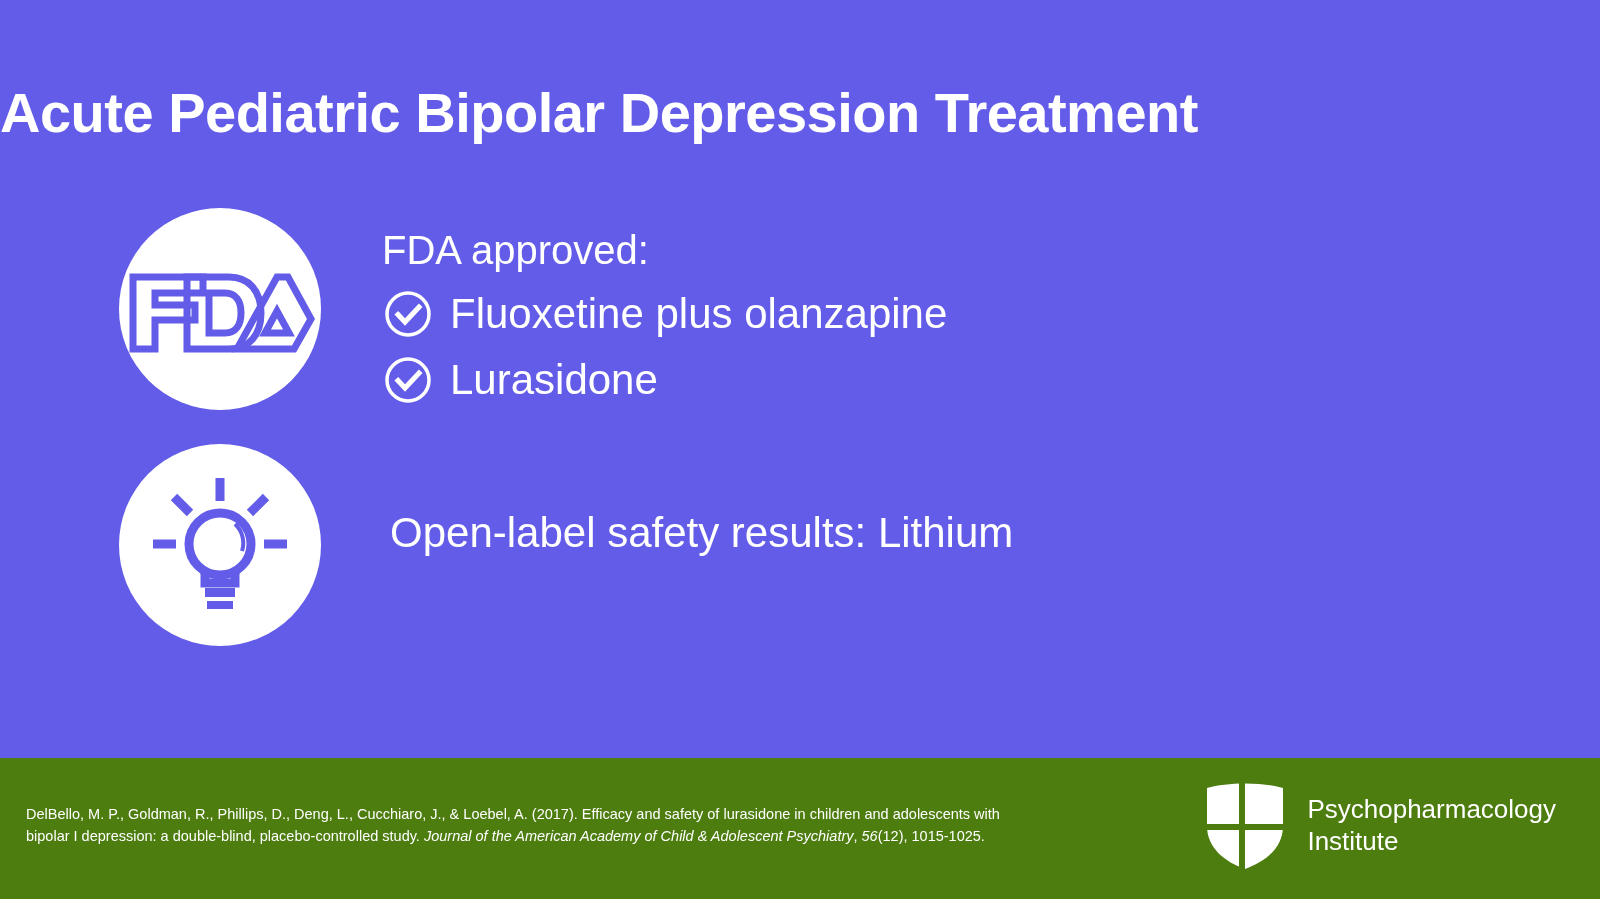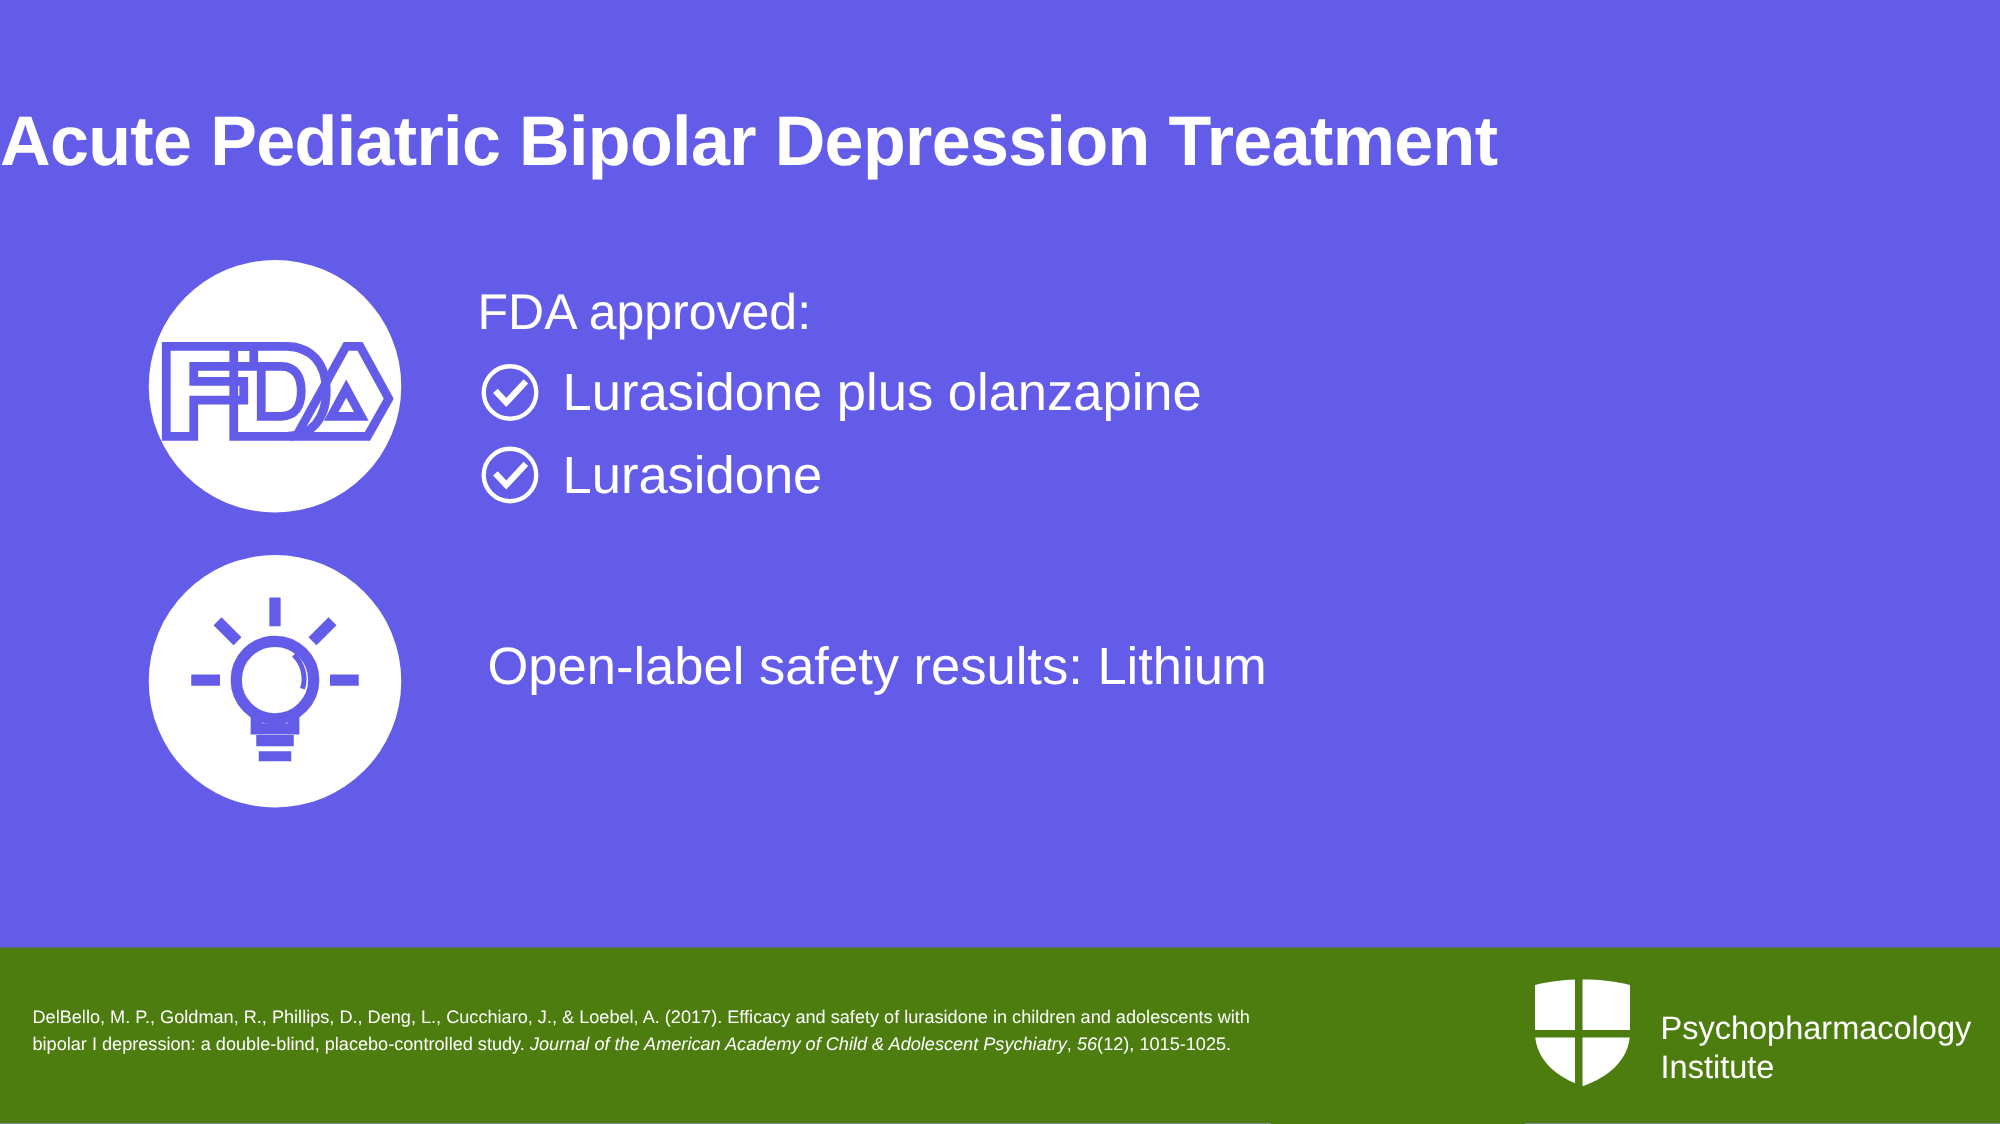--- a/index.html
+++ b/index.html
@@ -113,24 +113,24 @@
     width: 1020px;
     color: #ffffff;
     font-size: 14.5px;
     line-height: 1.5;
     font-weight: normal;
   }
   #citation .ital { font-style: italic; }
 
   #brand {
     position: absolute;
-    right: 23px;
+    right: 44px;
     top: 24px;
     display: flex;
-    align-items: flex-end;
+    align-items: center;
   }
   #brand-shield {
     width: 80px;
     height: 88px;
     display: block;
     margin-right: 22px;
   }
   #brand-text {
     color: #ffffff;
     font-size: 26px;
@@ -191,21 +191,21 @@
   <div id="content-col">
     <div id="fda-approved-heading">FDA approved:</div>
     <ul class="check-list">
       <li class="check-item">
         <span class="check-icon">
           <svg width="52" height="52" viewBox="0 0 52 52" aria-hidden="true">
             <circle cx="26" cy="26" r="21" fill="none" stroke="#ffffff" stroke-width="3.5"></circle>
             <path d="M16 26.5 L23 34 L37 19" fill="none" stroke="#ffffff" stroke-width="5" stroke-linecap="square" stroke-linejoin="miter"></path>
           </svg>
         </span>
-        <span class="check-label">Lurasidone plus olanzapine</span>
+        <span class="check-label">Fluoxetine plus olanzapine</span>
       </li>
       <li class="check-item">
         <span class="check-icon">
           <svg width="52" height="52" viewBox="0 0 52 52" aria-hidden="true">
             <circle cx="26" cy="26" r="21" fill="none" stroke="#ffffff" stroke-width="3.5"></circle>
             <path d="M16 26.5 L23 34 L37 19" fill="none" stroke="#ffffff" stroke-width="5" stroke-linecap="square" stroke-linejoin="miter"></path>
           </svg>
         </span>
         <span class="check-label">Lurasidone</span>
       </li>

